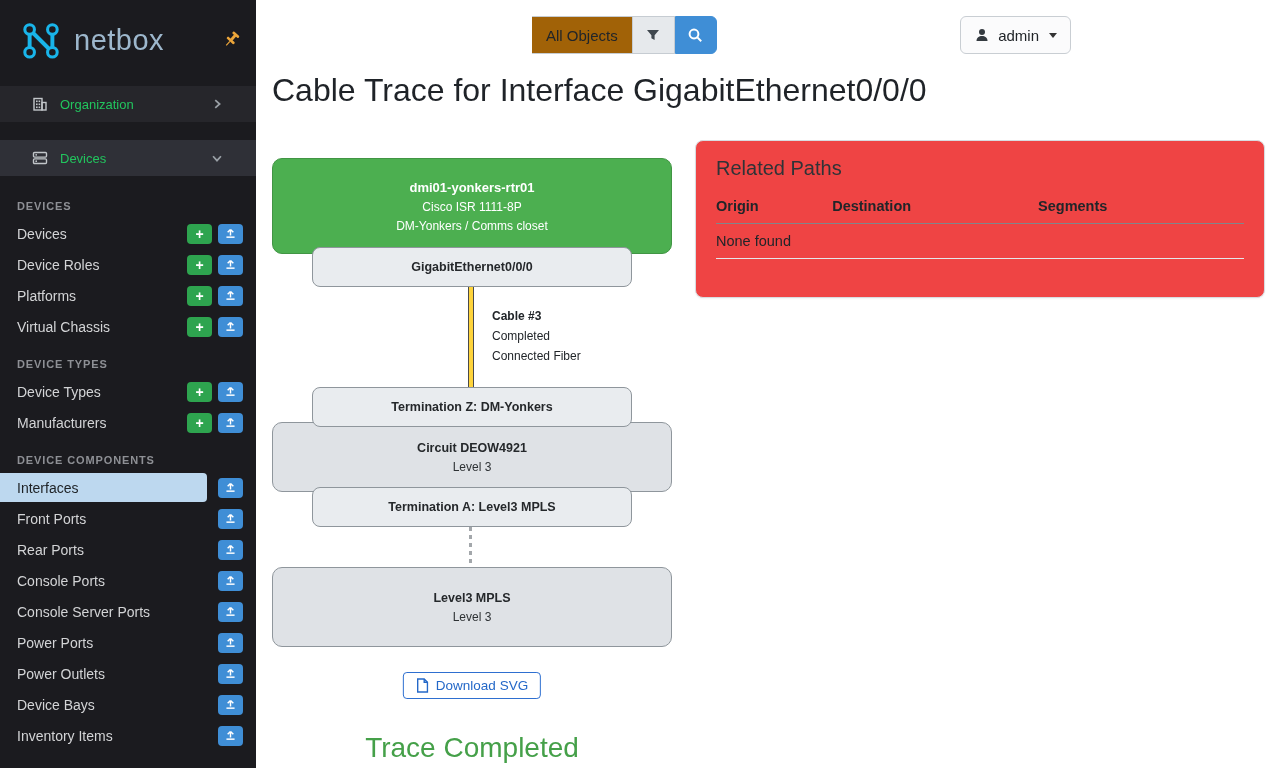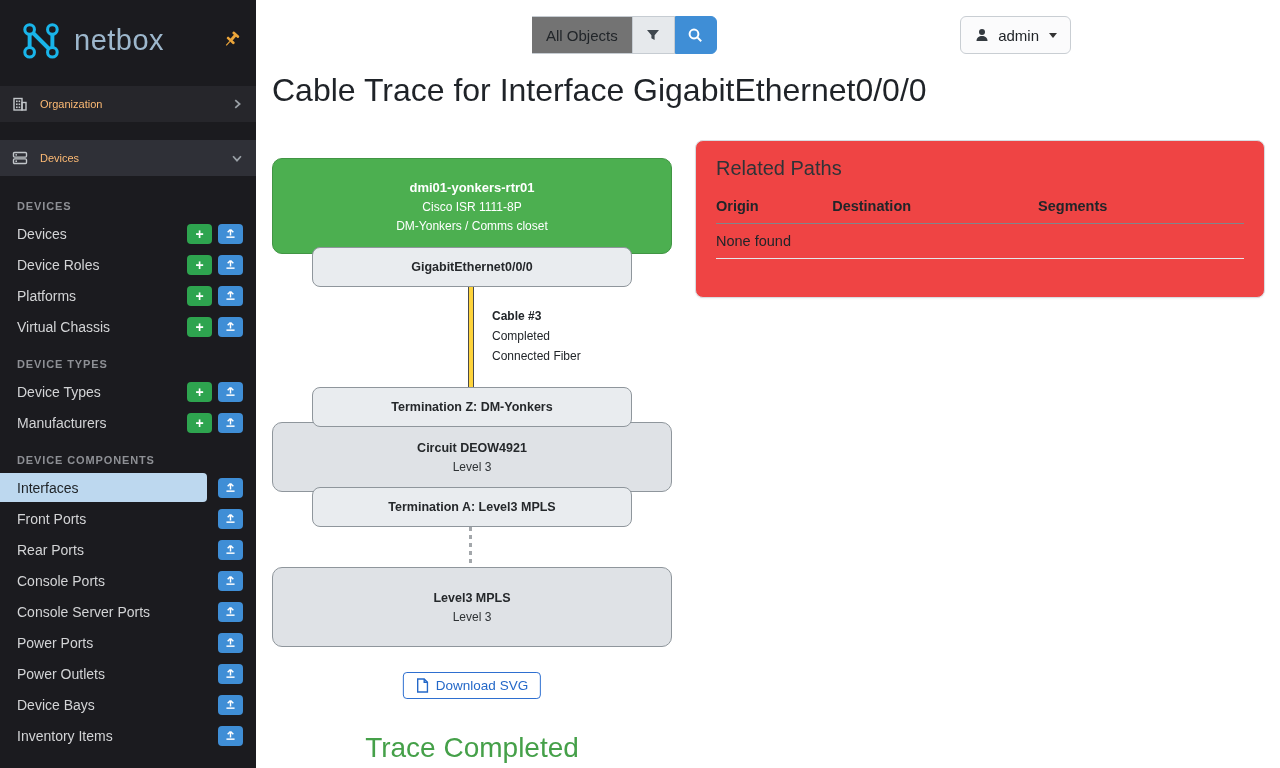--- a/index.html
+++ b/index.html
@@ -5,41 +5,41 @@
   * { margin:0; padding:0; box-sizing:border-box; }
   html,body { width:1280px; height:768px; overflow:hidden; }
   body { font-family:"Liberation Sans","DejaVu Sans",sans-serif; background:#fff; color:#212529; }
   .app { display:flex; width:1086px; height:768px;justify-content:flex-end; }
 
   
   .sidebar { width:256px; flex-shrink:0; background:#1b1b1f; color:#d6d6d8; position:relative; overflow:hidden; }
   .logo-row { height:70px; display:flex; align-items:center; padding:10px 14px 0 18px; }
   .logo-text { font-size:29px; color:#9db7cc; margin-left:10px; letter-spacing:.5px; }
   .logo-pin { margin-left:auto; }
-  .nav-item { display:flex; align-items:center; gap:12px; height:36px; padding:0 12px; font-size:11px; color:#fdba74; cursor:pointer; }
+  .nav-item { display:flex; align-items:center; gap:12px; height:36px; padding:0 32px; font-size:13px; color:#22c55e; cursor:pointer; }
   .nav-item.org { margin-top:16px; background:#26262b; }
   .nav-item.dev { margin-top:18px; background:#2f3037; }
   .nav-item .chev { margin-left:auto; display:flex; }
   .side-section-title { margin:16px 0 6px; padding-left:17px; font-size:11px; font-weight:700; letter-spacing:.08em; color:#8e9095; }
   .side-section-title.first { margin-top:24px; }
   .item-row { position:relative; height:31px; display:flex; align-items:center; padding:0 13px 0 17px; font-size:14px; color:#d3d4d6; }
   .item-row .item-label { flex:1; color:inherit; text-decoration:none; cursor:pointer; position:relative; z-index:2; }
   .item-row.active { color:#1d2125; }
   .active-pill { position:absolute; left:0; top:1px; bottom:1px; width:207px; background:#bdd8ef; border-radius:0 4px 4px 0; z-index:1; }
   .btns { display:flex; gap:6px; position:relative; z-index:2; }
   .mini { width:25px; height:20px; border:none; border-radius:4px; display:flex; align-items:center; justify-content:center; color:#fff; cursor:pointer; font-size:14px; font-weight:700; line-height:1; }
   .mini.add { background:#2ea44f; }
   .mini.import { background:#3f8ed6; }
 
   
   .main { flex:1; position:relative; background:#fff; }
   .search-group { position:absolute; left:276px; top:16px; display:flex; height:38px; }
   .search-input { width:290px; height:38px; border:1px solid #c6ccd2; border-radius:6px 0 0 6px; padding:0 12px; font-size:14.5px; color:#212529; outline:none; font-family:inherit; }
   .search-input::placeholder { color:#8a9096; }
-  .scope-btn { height:38px; padding:0 14px; background:#737373; border:1px solid #c6ccd2; border-left:none; font-size:15px; color:#212529; cursor:pointer; font-family:inherit; }
+  .scope-btn { height:38px; padding:0 14px; background:#a16207; border:1px solid #c6ccd2; border-left:none; font-size:15px; color:#212529; cursor:pointer; font-family:inherit; }
   .filter-btn { width:42px; height:38px; background:#e6e9ec; border:1px solid #c6ccd2; border-left:none; display:flex; align-items:center; justify-content:center; cursor:pointer; }
   .search-btn { width:42px; height:38px; background:#3f8ed6; border:1px solid #3f8ed6; border-radius:0 6px 6px 0; display:flex; align-items:center; justify-content:center; cursor:pointer; }
   .user-btn { position:absolute; right:15px; top:16px; height:38px; display:flex; align-items:center; gap:8px; padding:0 13px; background:#fbfbfc; border:1px solid #c9ced3; border-radius:6px; font-size:15px; color:#212529; cursor:pointer; }
   .caret { width:0; height:0; border-left:4.5px solid transparent; border-right:4.5px solid transparent; border-top:5px solid #333; margin-left:2px; }
   .page-title { position:absolute; left:16px; top:72px; font-size:32px; font-weight:400; color:#1f2328; white-space:nowrap; }
 
   
   .trace { position:absolute; left:16px; top:140px; width:440px; height:628px; }
   .tbox { position:absolute; display:flex; flex-direction:column; align-items:center; justify-content:center; text-align:center; }
   .green-box { left:0; top:18px; width:400px; height:96px; background:#4caf50; border:1px solid #419544; border-radius:10px; color:#fff; gap:5px; z-index:2; }

